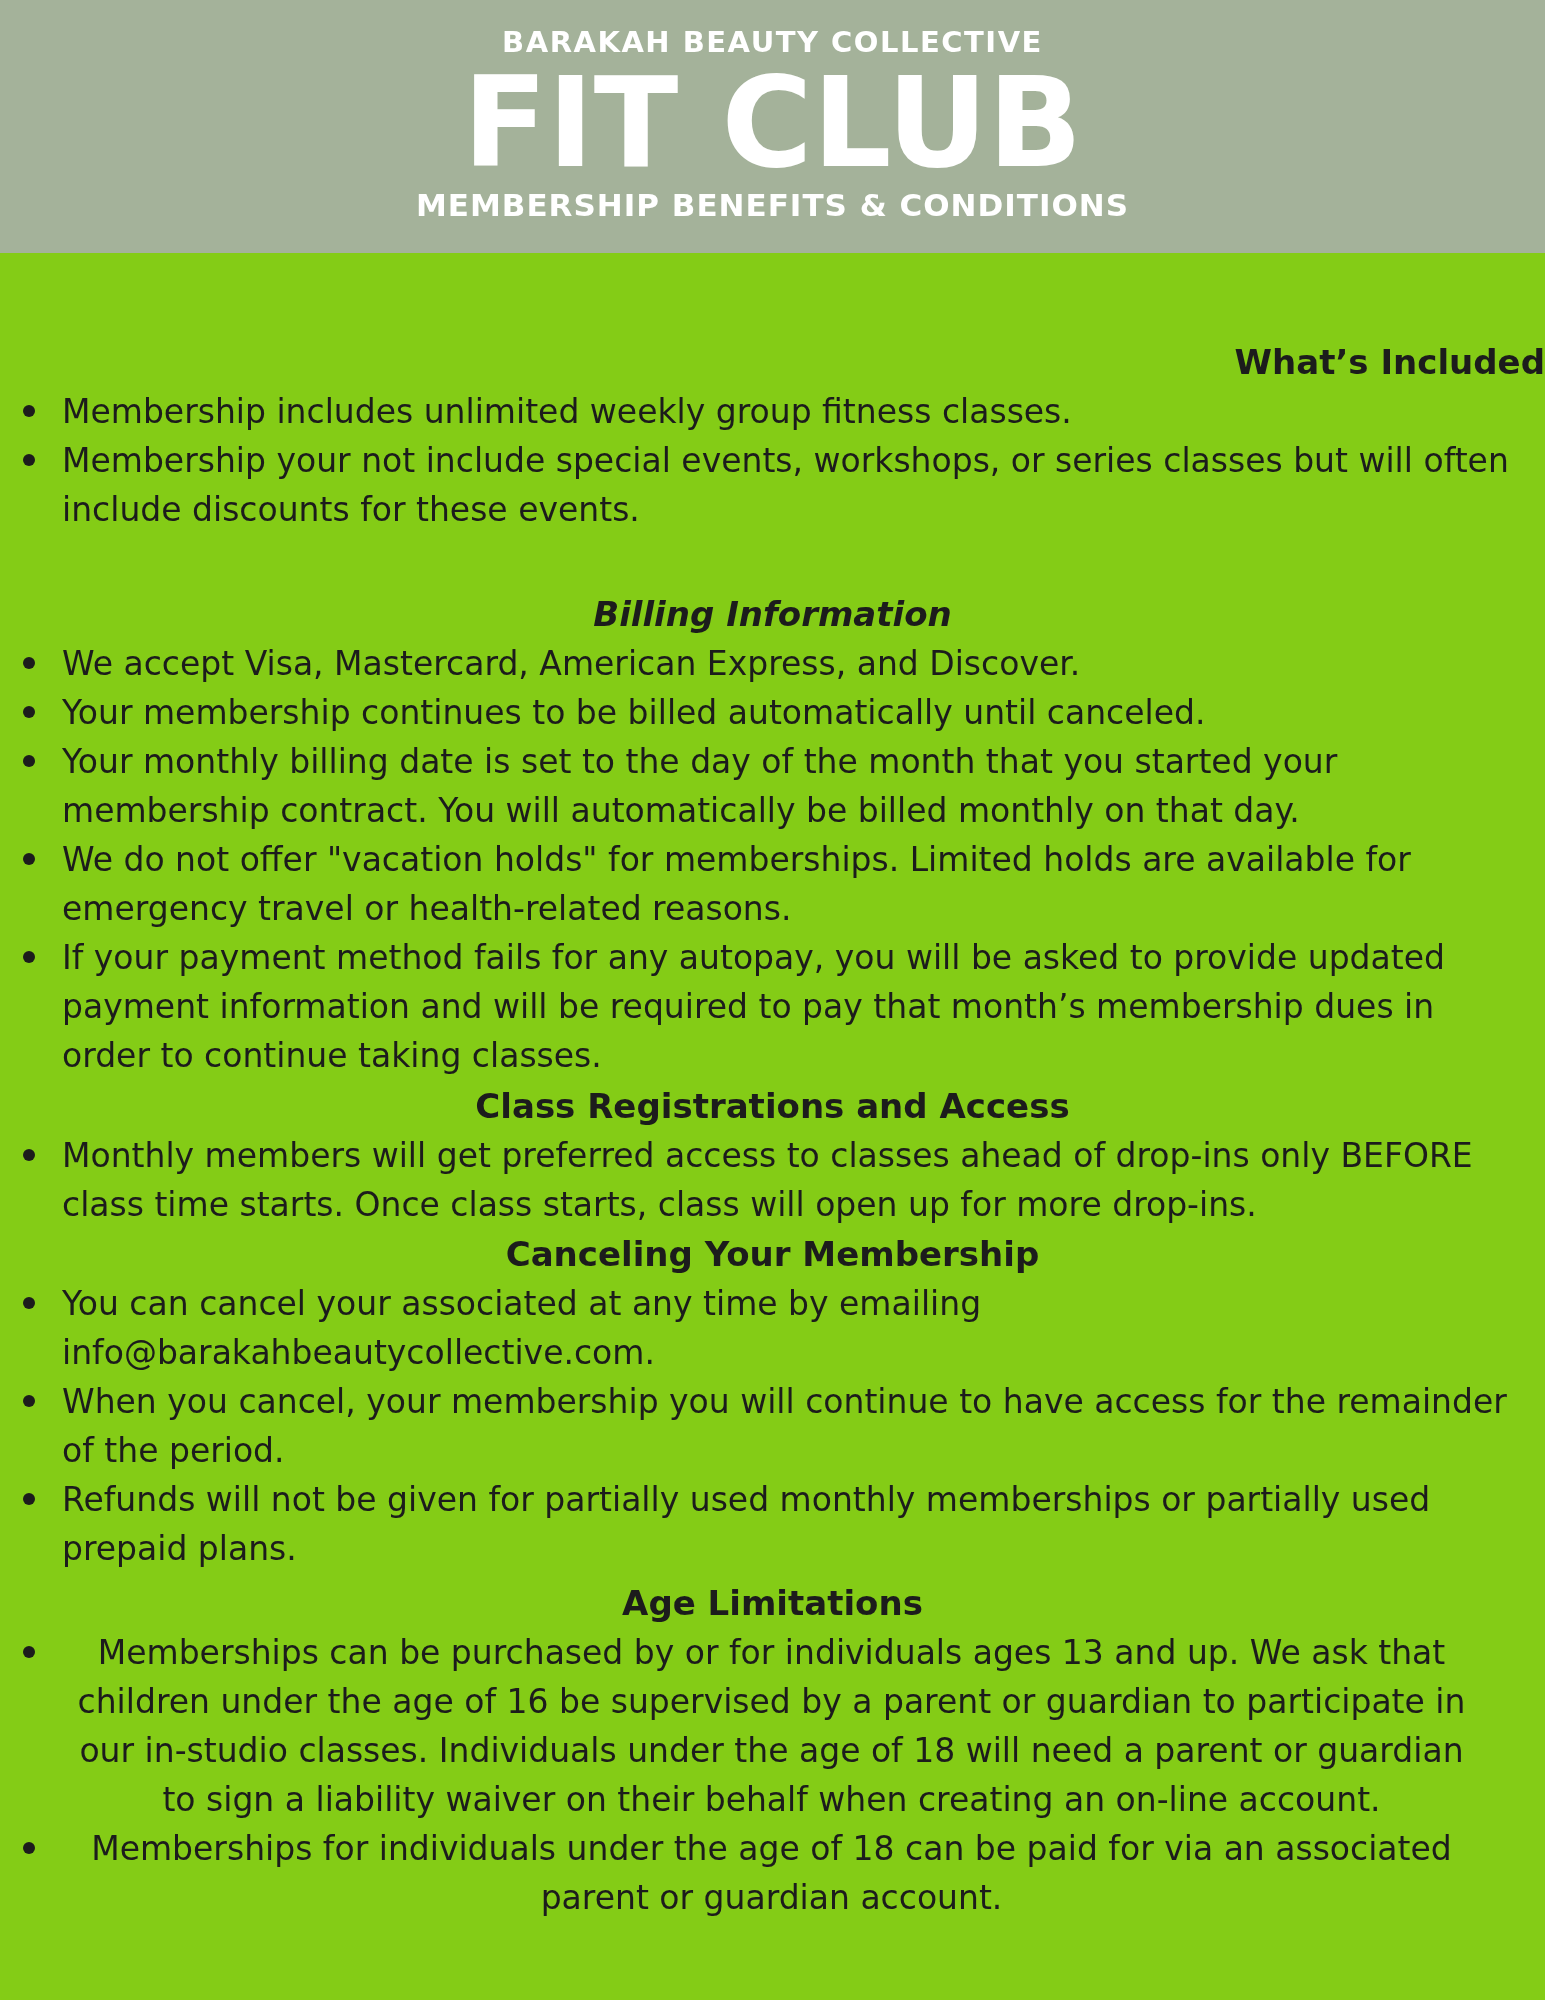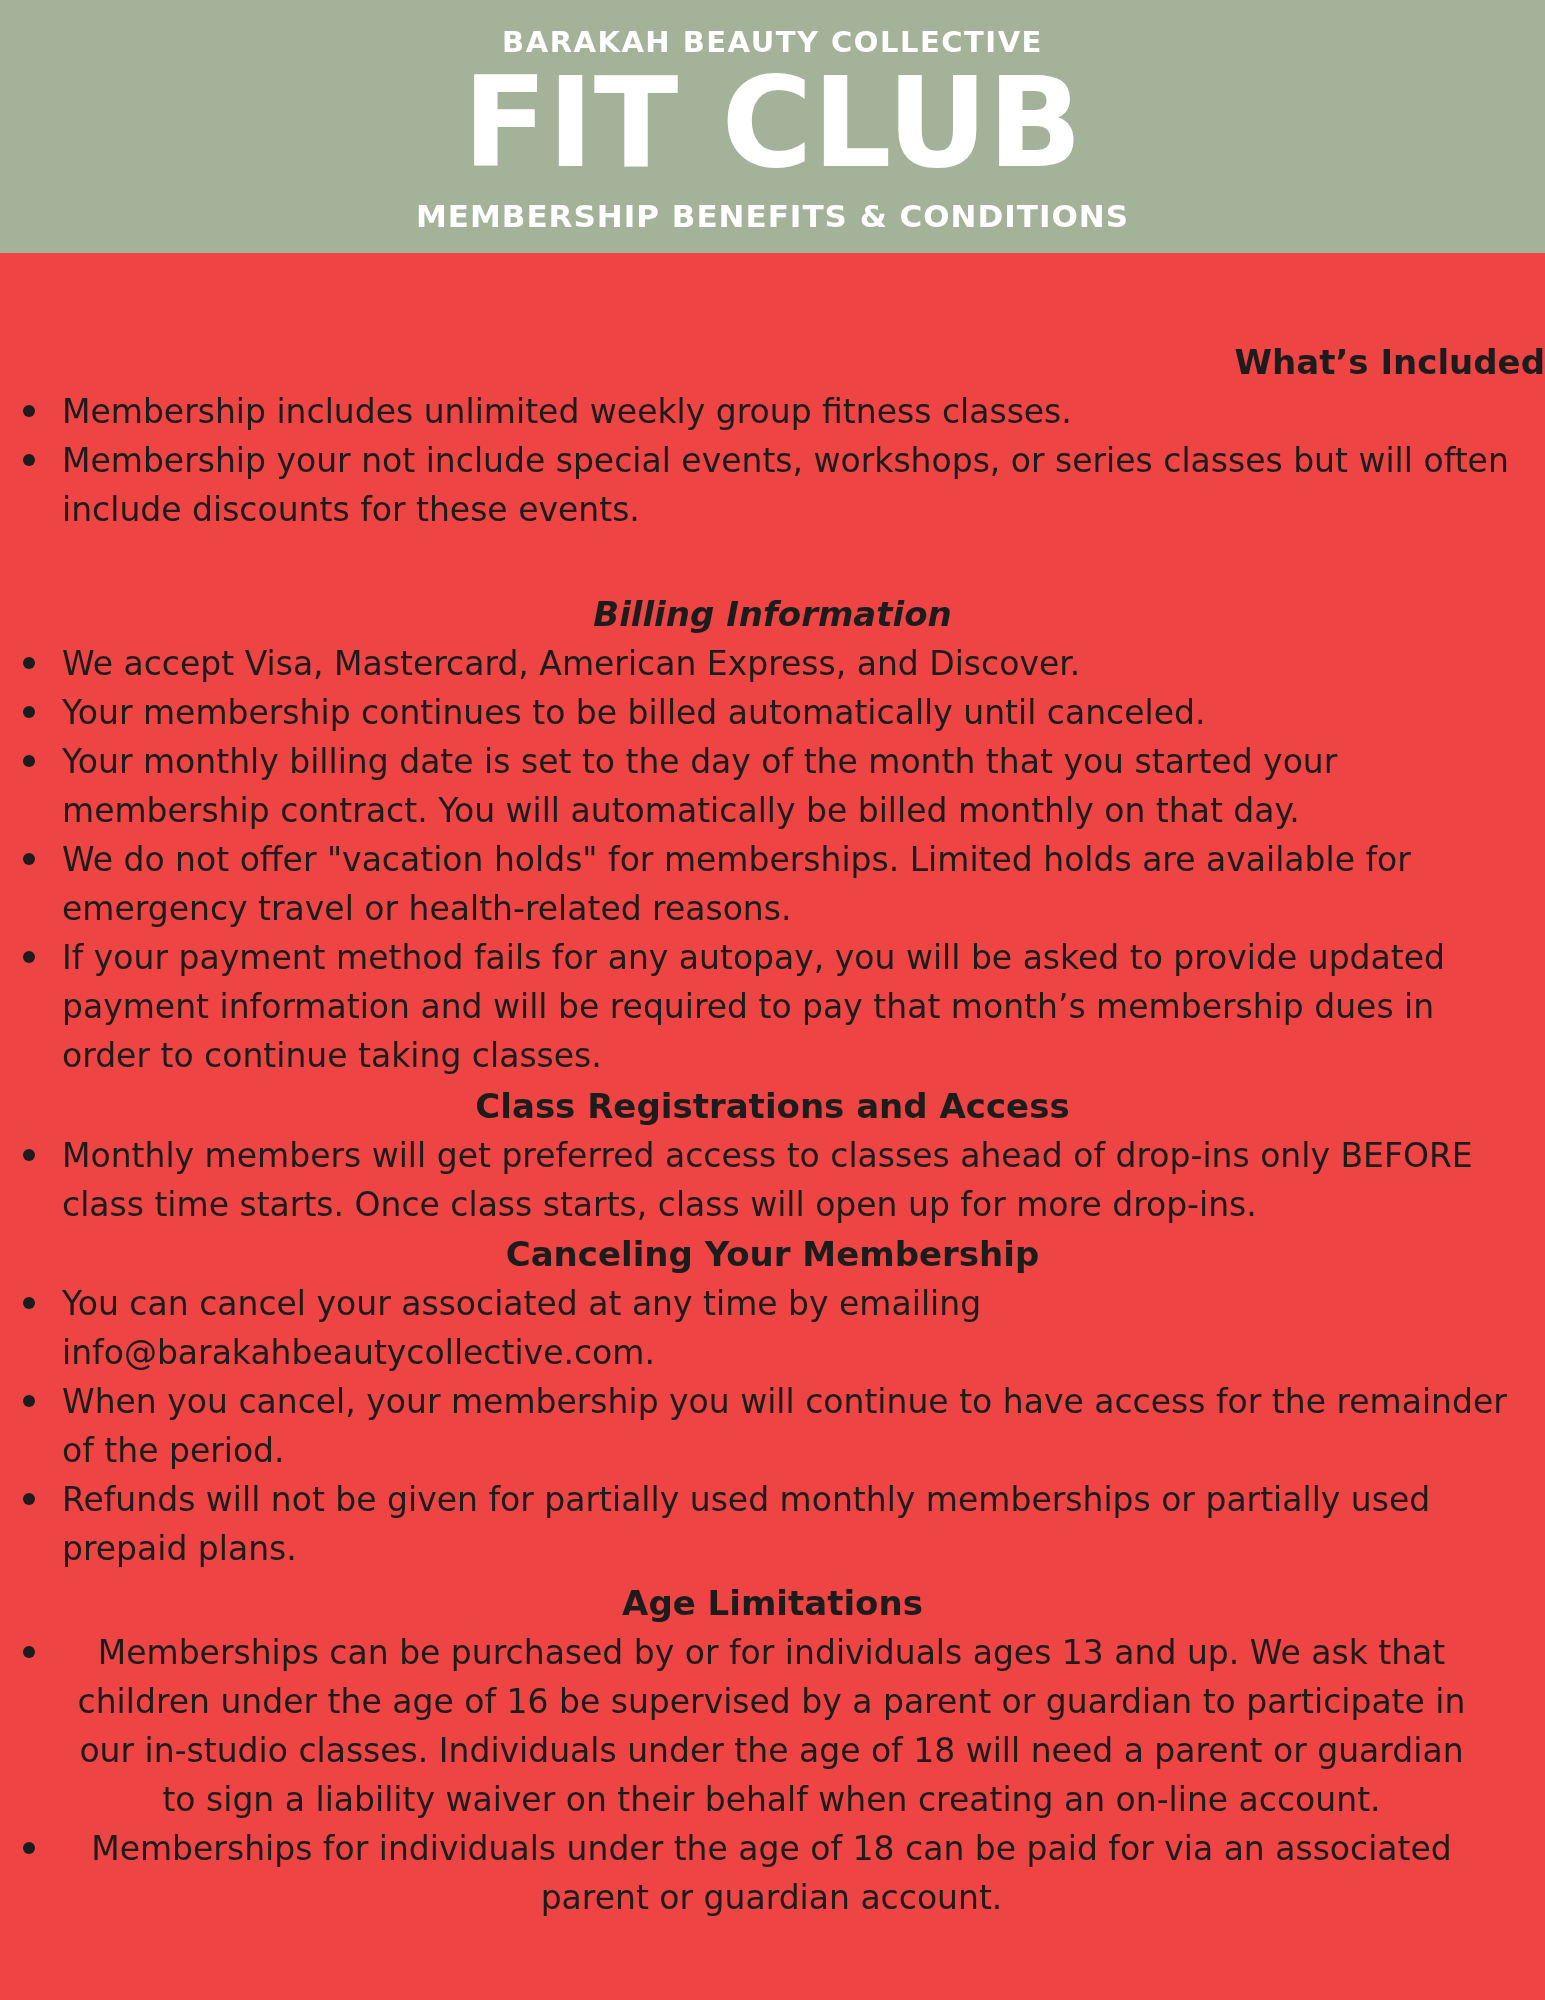--- a/index.html
+++ b/index.html
@@ -1,19 +1,19 @@
 <!DOCTYPE html>
 <html><head>
 <meta charset="utf-8">
 <style>
   html, body { margin: 0; padding: 0; background: #ffffff; }
   .page {
     width: 1545px;
     height: 2000px;
-    background: #ef4444;
+    background: #84cc16;
     font-family: "DejaVu Sans", sans-serif;
     color: #1c1c1c;
     overflow: hidden;
     position: relative;
   }
 
   
   .banner {
     width: 100%;
     height: 253px;
@@ -34,21 +34,21 @@
     font-weight: bold;
     line-height: 122px;
     letter-spacing: 0px;
     margin-top: 2px;
   }
   .banner .subtitle {
     font-size: 31px;
     font-weight: bold;
     letter-spacing: 1px;
     line-height: 38px;
-    margin-top: 13px;
+    margin-top: 2px;
   }
 
   
   .content {
     font-size: 33px;
     line-height: 49px;
   }
   .section-title {
     margin: 0;
     font-size: 34px;

